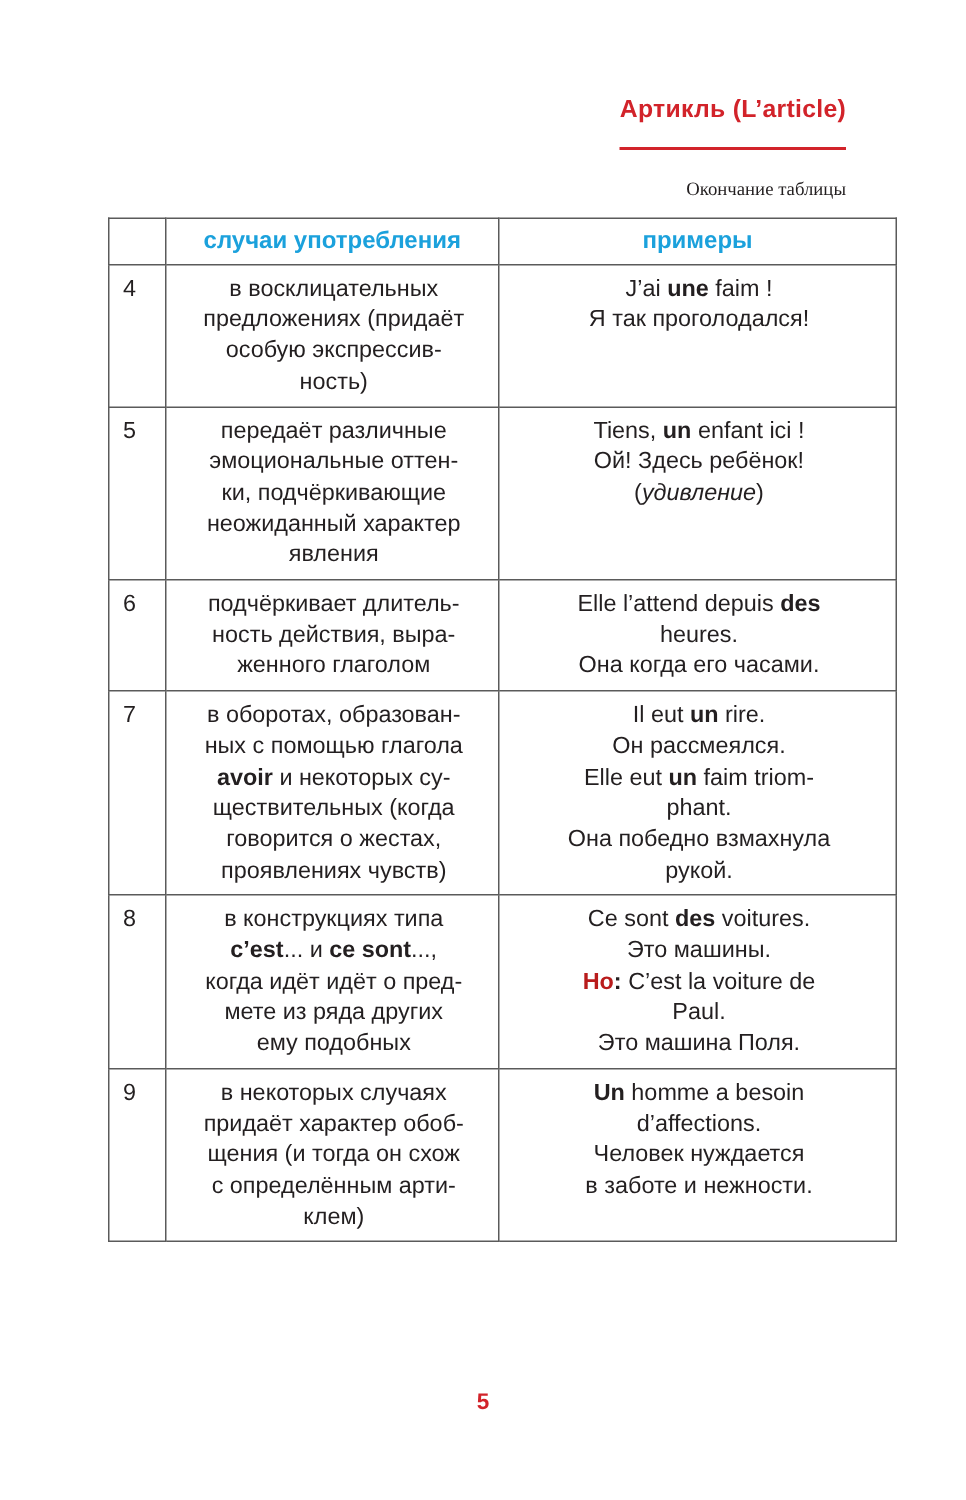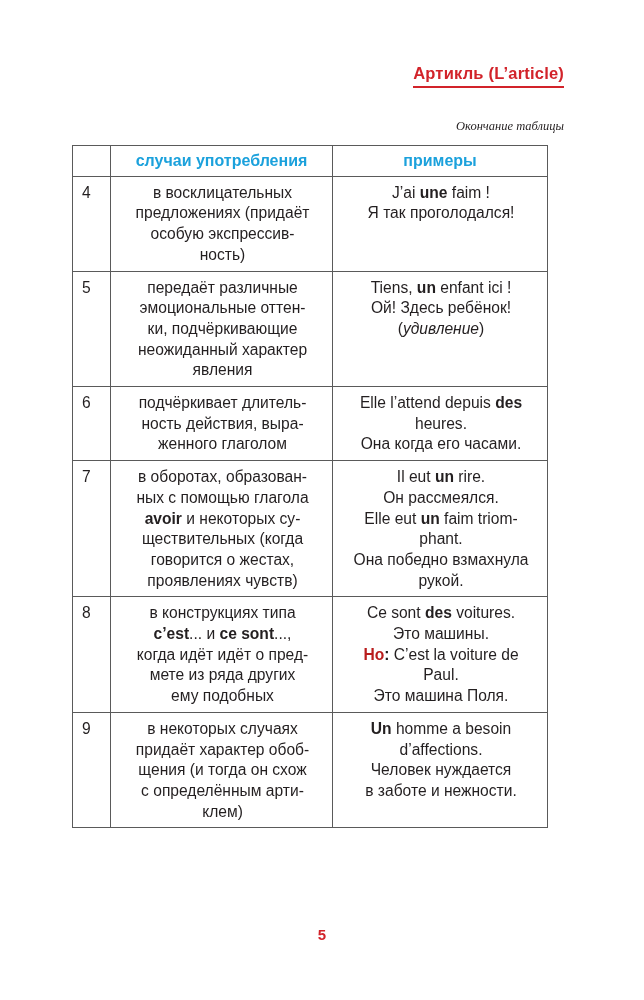--- a/index.html
+++ b/index.html
@@ -1,19 +1,19 @@
 <!DOCTYPE html>
 <html><head>
   <meta charset="utf-8">
   <style>
     html, body { margin: 0; padding: 0; background: #ffffff; }
     body { width: 644px; height: 1000px; position: relative; font-family: "Liberation Sans", sans-serif; color: #231f20; }
-    .running-head { position: absolute; right: 80px; top: 64px; color: #d2232a; font-weight: bold; font-size: 16.5px; letter-spacing: 0.2px; padding-bottom: 3px; border-bottom: 2px solid #d2232a; }
-    .caption { position: absolute; right: 80px; top: 119px; font-family: "Liberation Serif", serif; font-style: italic; font-size: 12.5px; color: #231f20; }
-    table { position: absolute; left: 72px; top: 145px; width: 476px; border-collapse: collapse; font-size: 15.6px; line-height: 20.7px; padding-left: 44px; }
+    .running-head { position: absolute; right: 80px; top: 64px; color: #d2232a; font-weight: bold; font-size: 16.5px; letter-spacing: 0.2px; padding-bottom: 15px; border-bottom: 2px solid #d2232a; }
+    .caption { position: absolute; right: 80px; top: 119px; font-family: "Liberation Serif", serif; font-size: 12.5px; color: #231f20; }
+    table { position: absolute; left: 72px; top: 145px; width: 526px; border-collapse: collapse; font-size: 15.6px; line-height: 20.7px; padding-left: 44px; }
     td, th { border: 1.3px solid #5a5a5a; vertical-align: top; text-align: left; padding: 6px 6px 5px 8px; }
     th { color: #1ba1dc; font-weight: bold; text-align: center; padding: 5px 6px 4px 6px; font-size: 16px; }
     .col-num { width: 25px; }
     .col-case { width: 209px; }
     td.num { padding-left: 9px; }
     .line { display: block; white-space: nowrap; text-align: center; }
     b { font-weight: bold; }
     i { font-style: italic; }
     .blue { color: #b91c1c; font-weight: bold; }
     .page-number { position: absolute; left: 0; width: 644px; text-align: center; top: 926px; color: #d2232a; font-weight: bold; font-size: 15px; }

